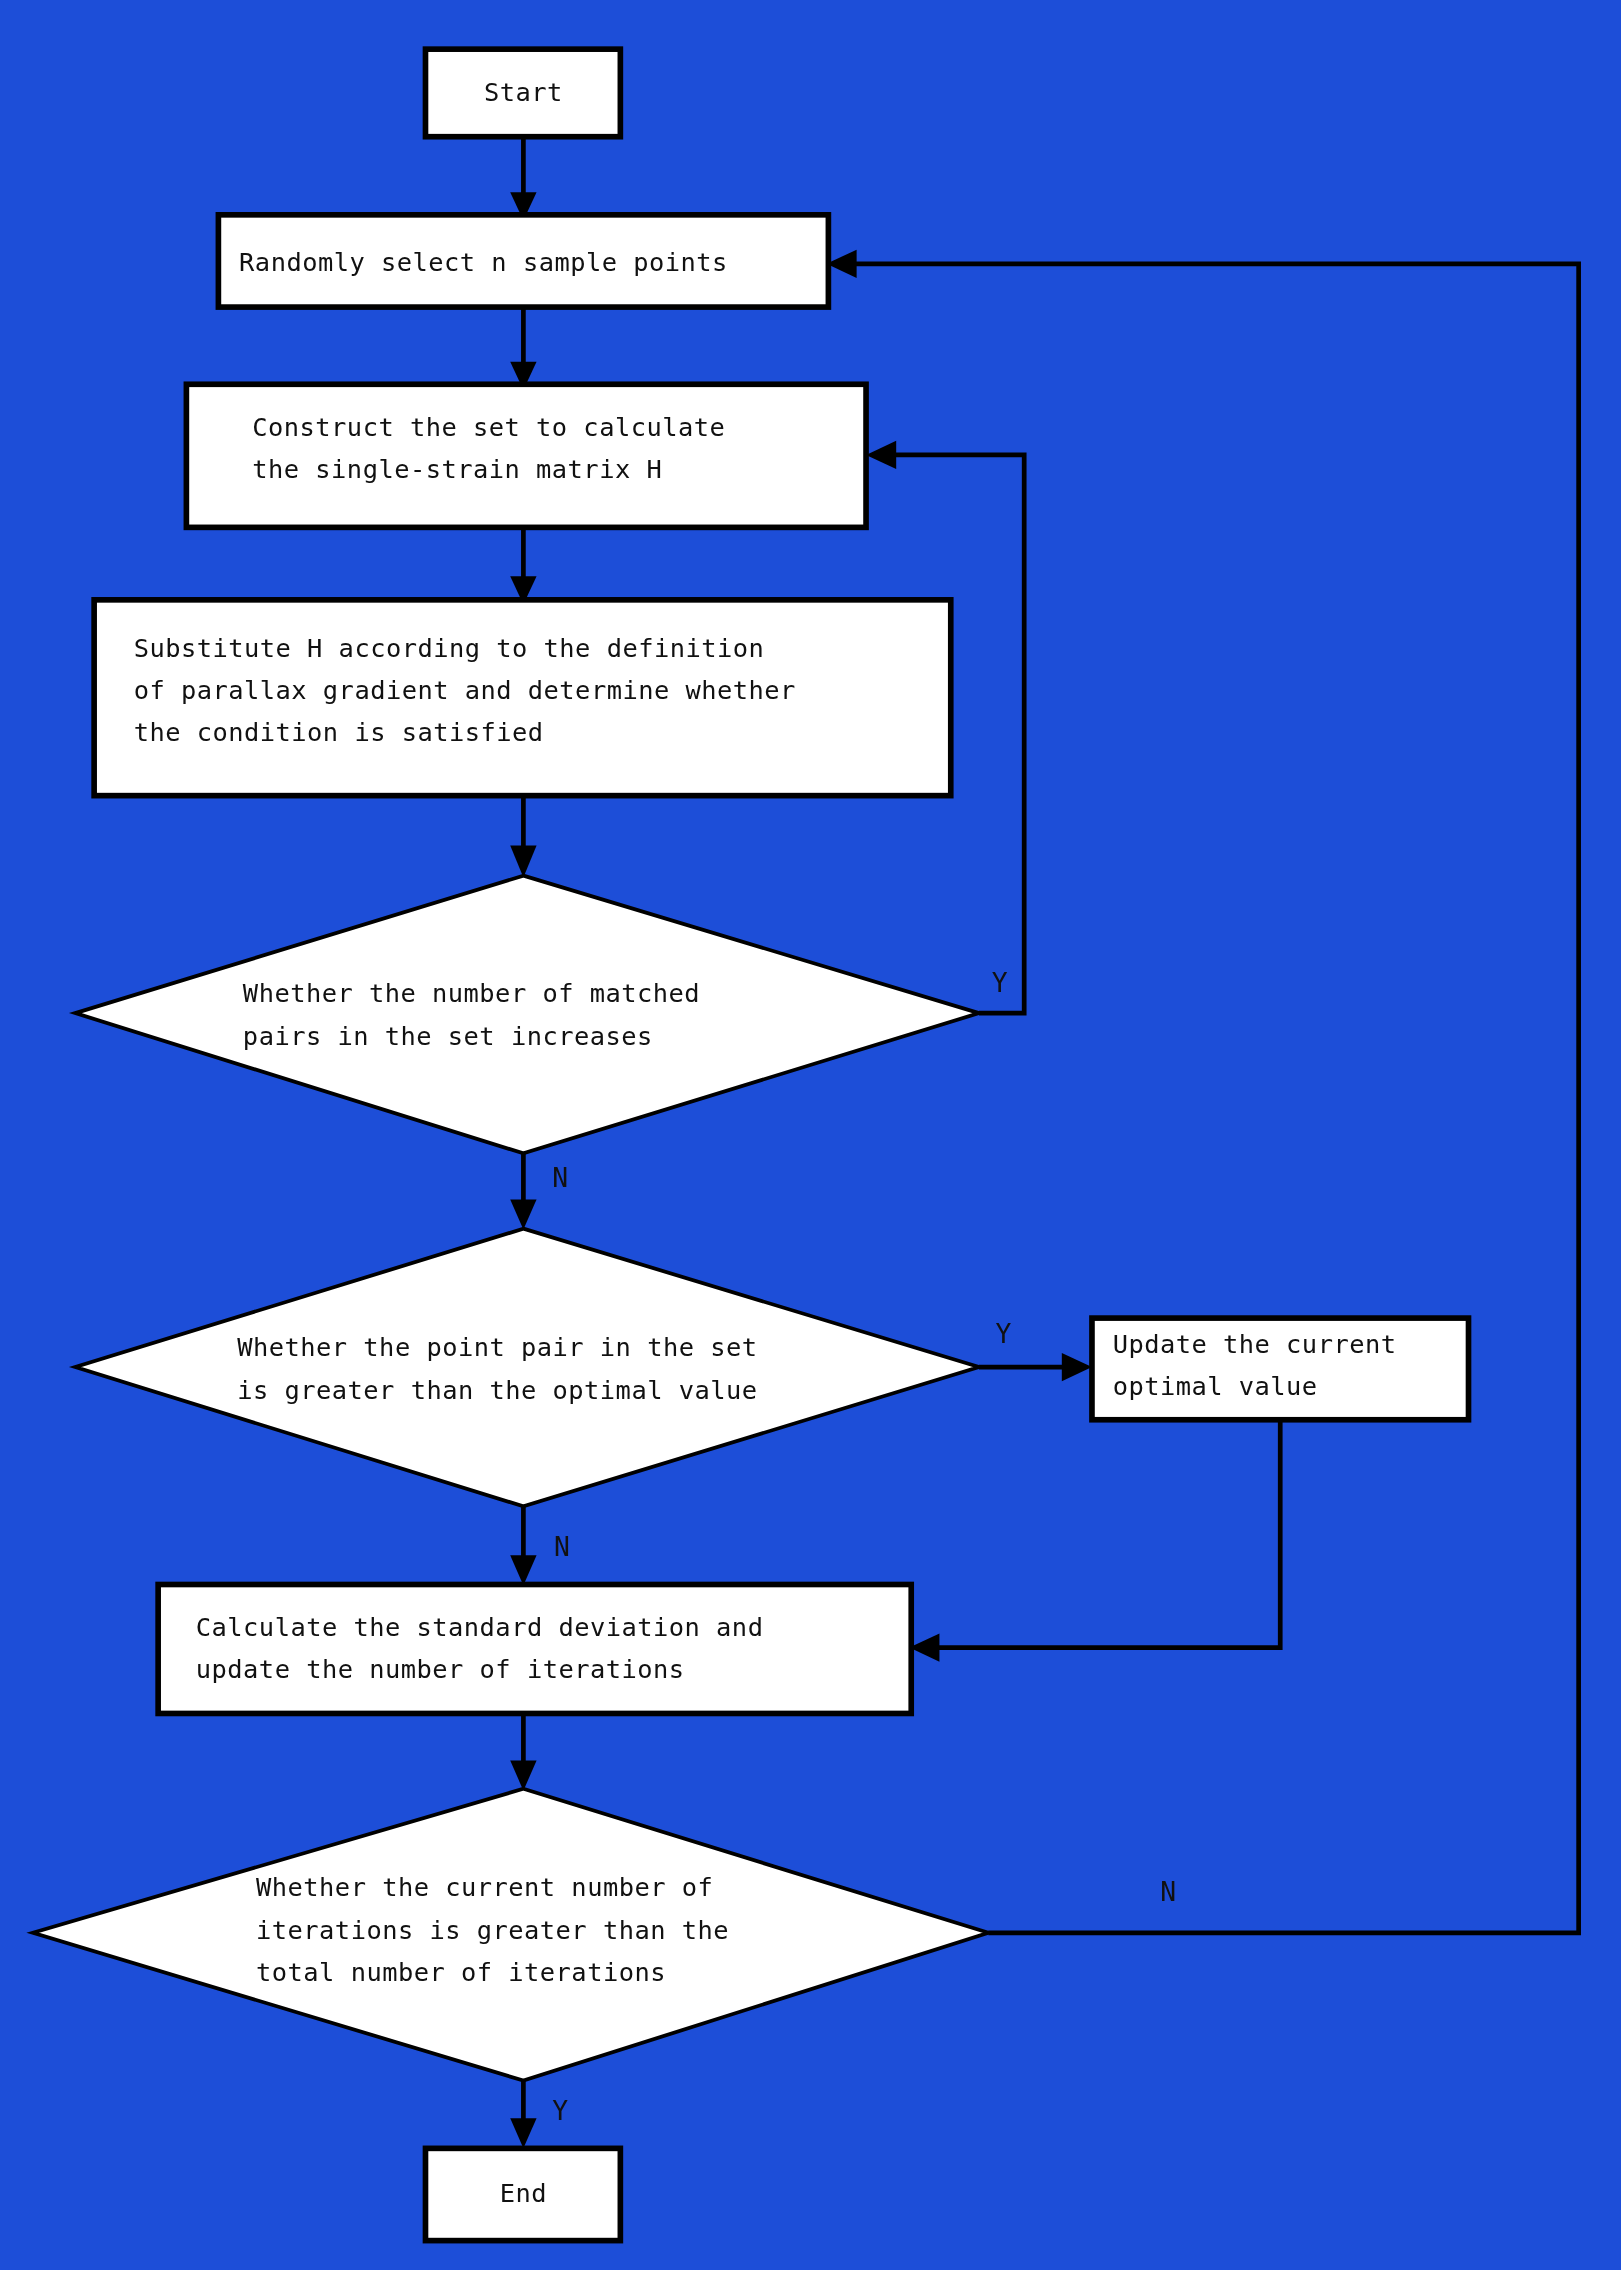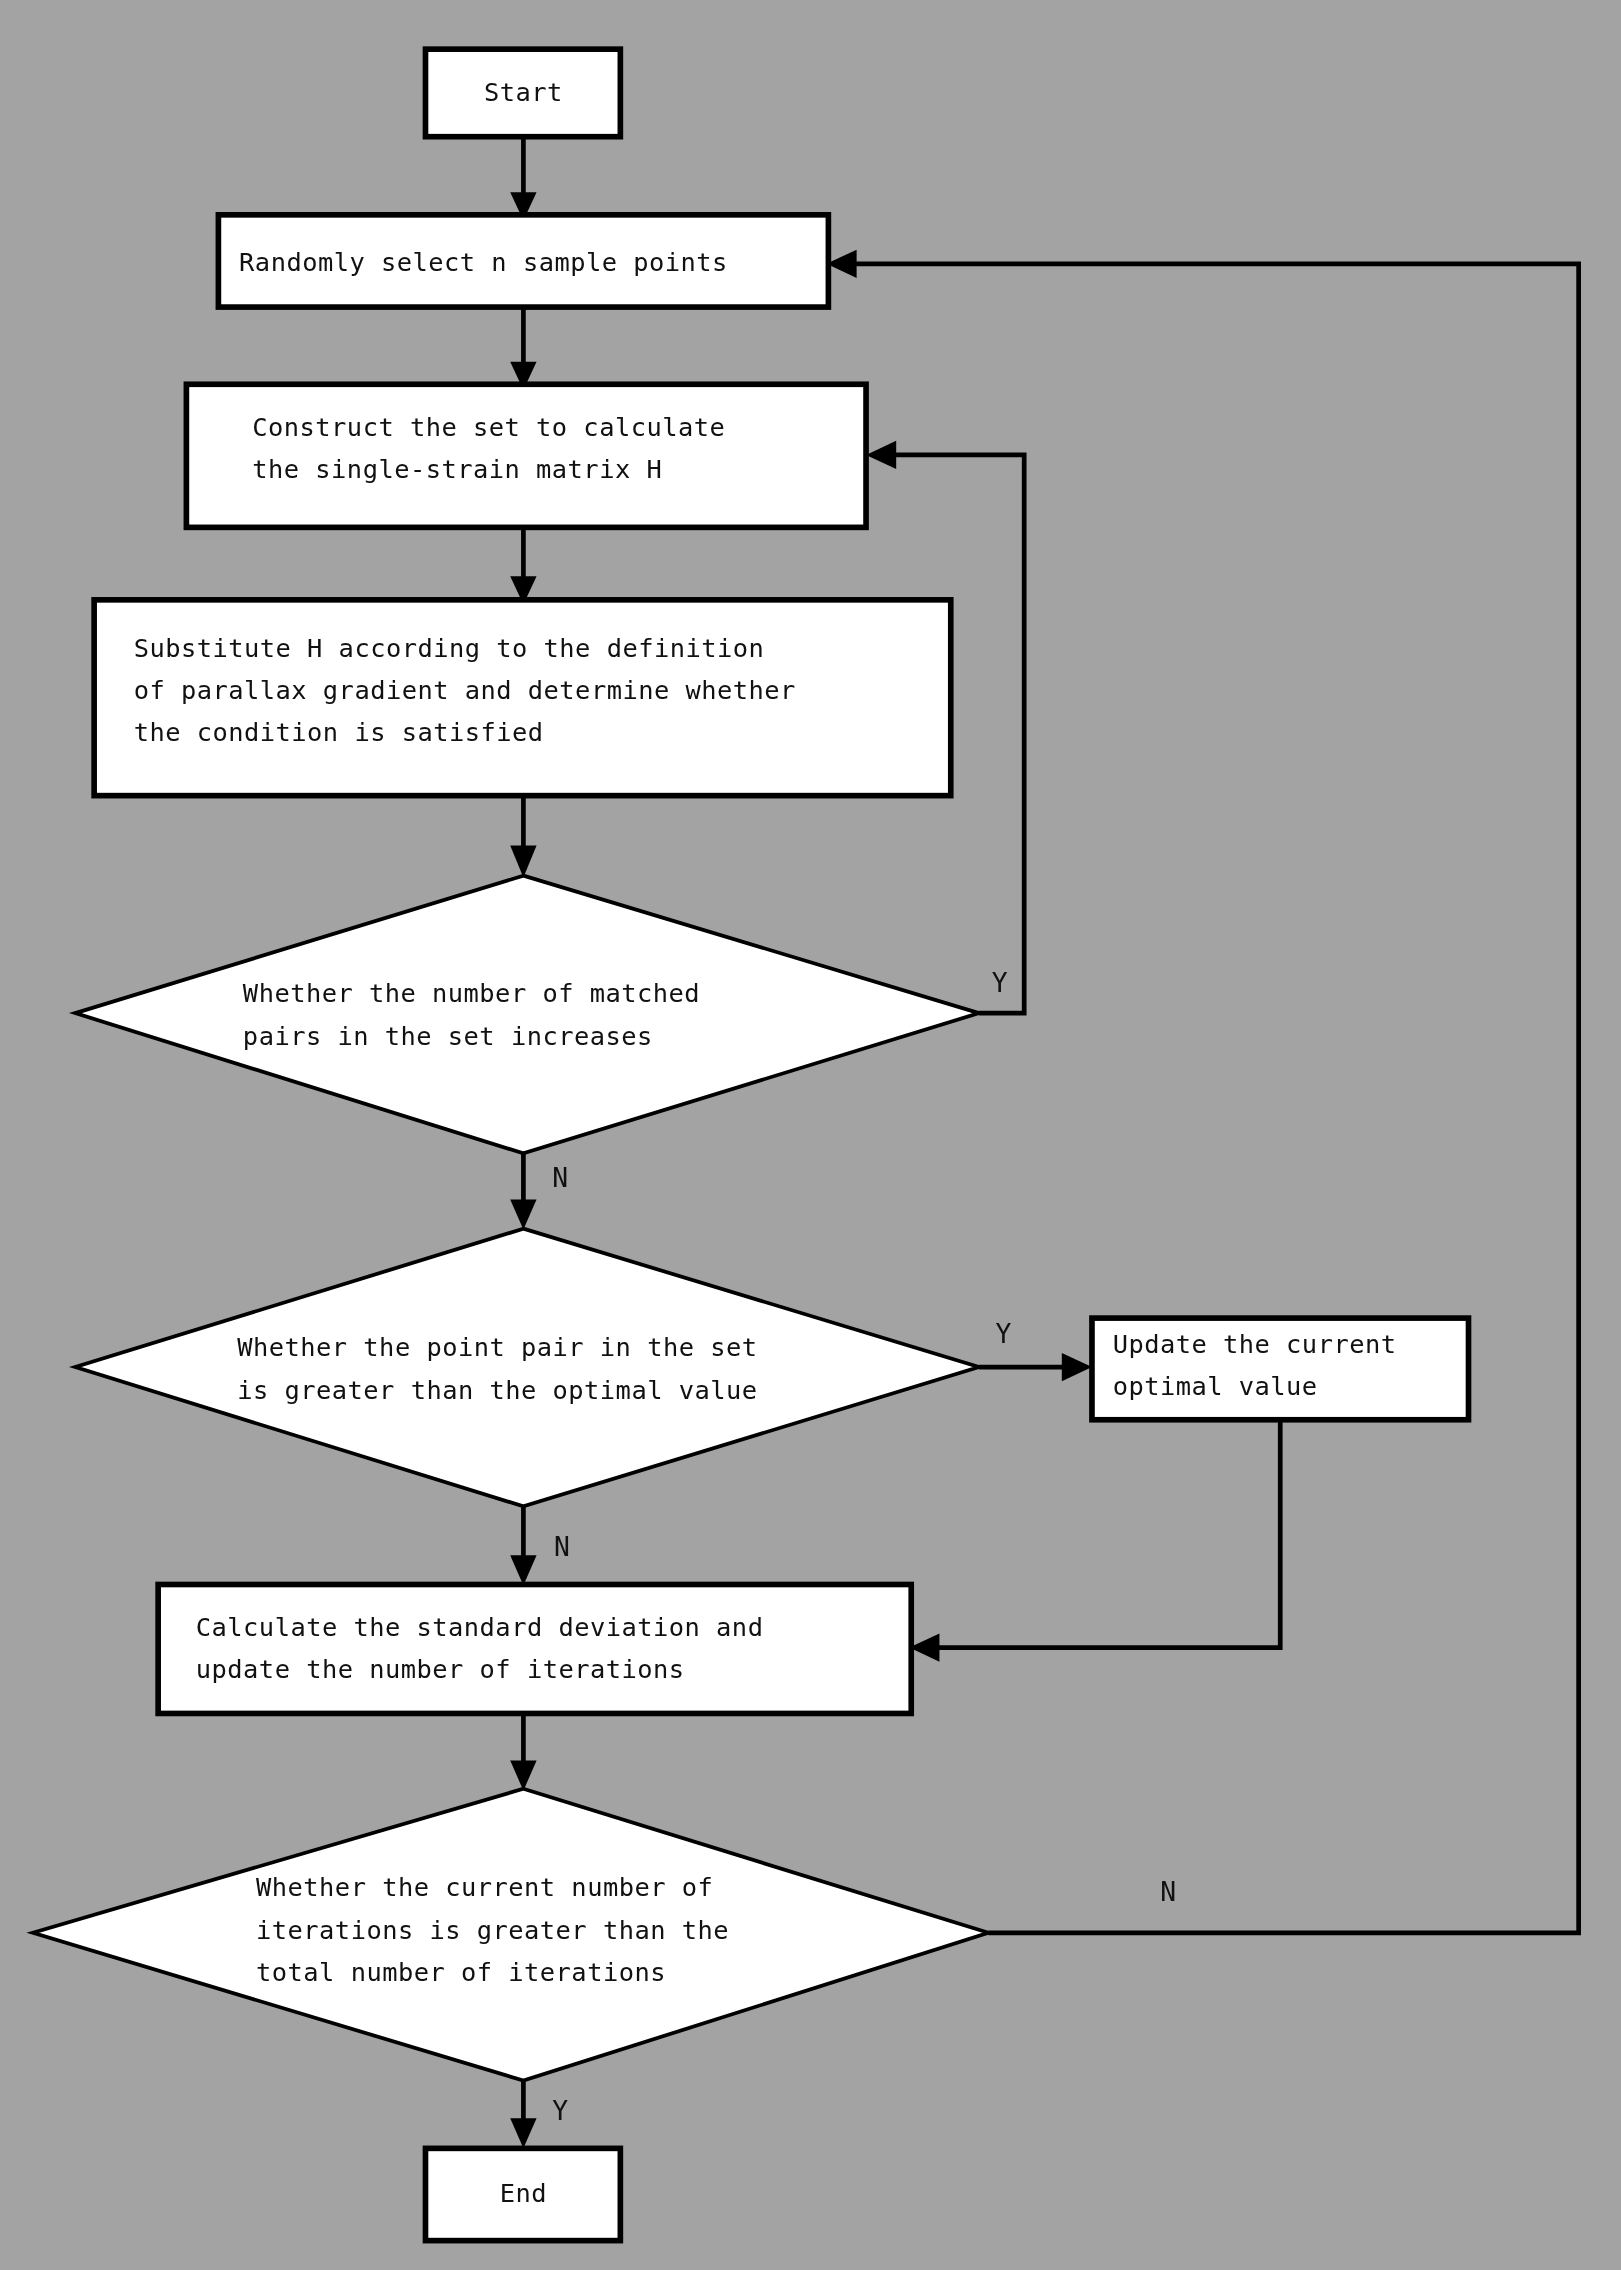--- a/index.html
+++ b/index.html
@@ -10,21 +10,21 @@
   body {
     width: 1621px;
     height: 2270px;
     font-family: "DejaVu Sans Mono", "Liberation Mono", monospace;
     overflow: hidden;
   }
   #flowchart-root {
     position: relative;
     width: 1621px;
     height: 2270px;
-    background: #a3a3a3;
+    background: #1d4ed8;
   }
   svg#chart-svg {
     display: block;
     width: 1621px;
     height: 2270px;
   }
   .node-shape {
     fill: #ffffff;
     stroke: #000000;
   }

